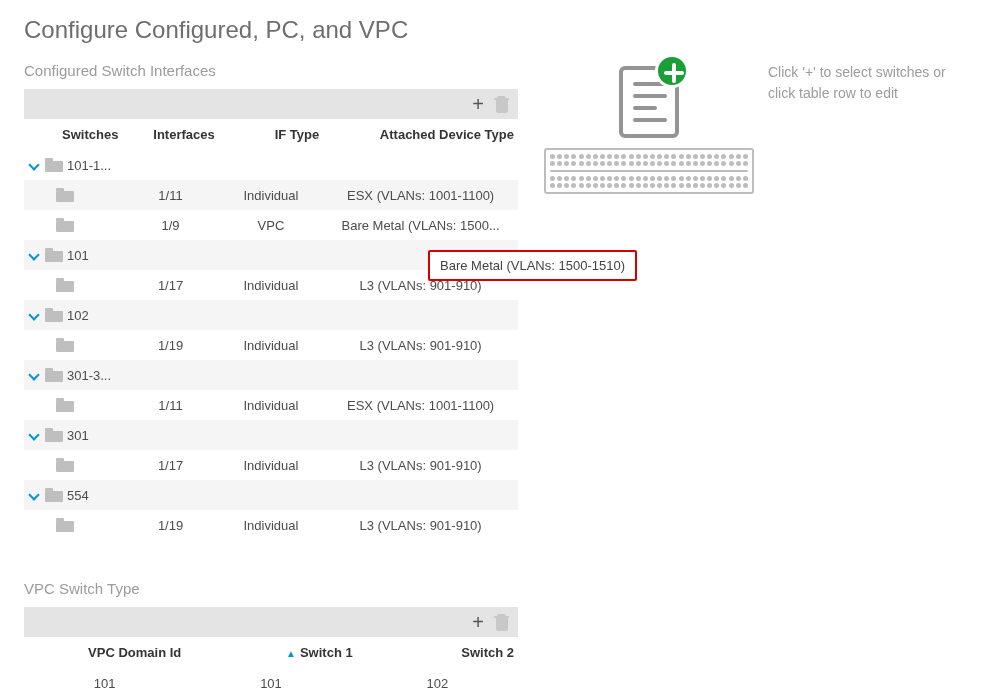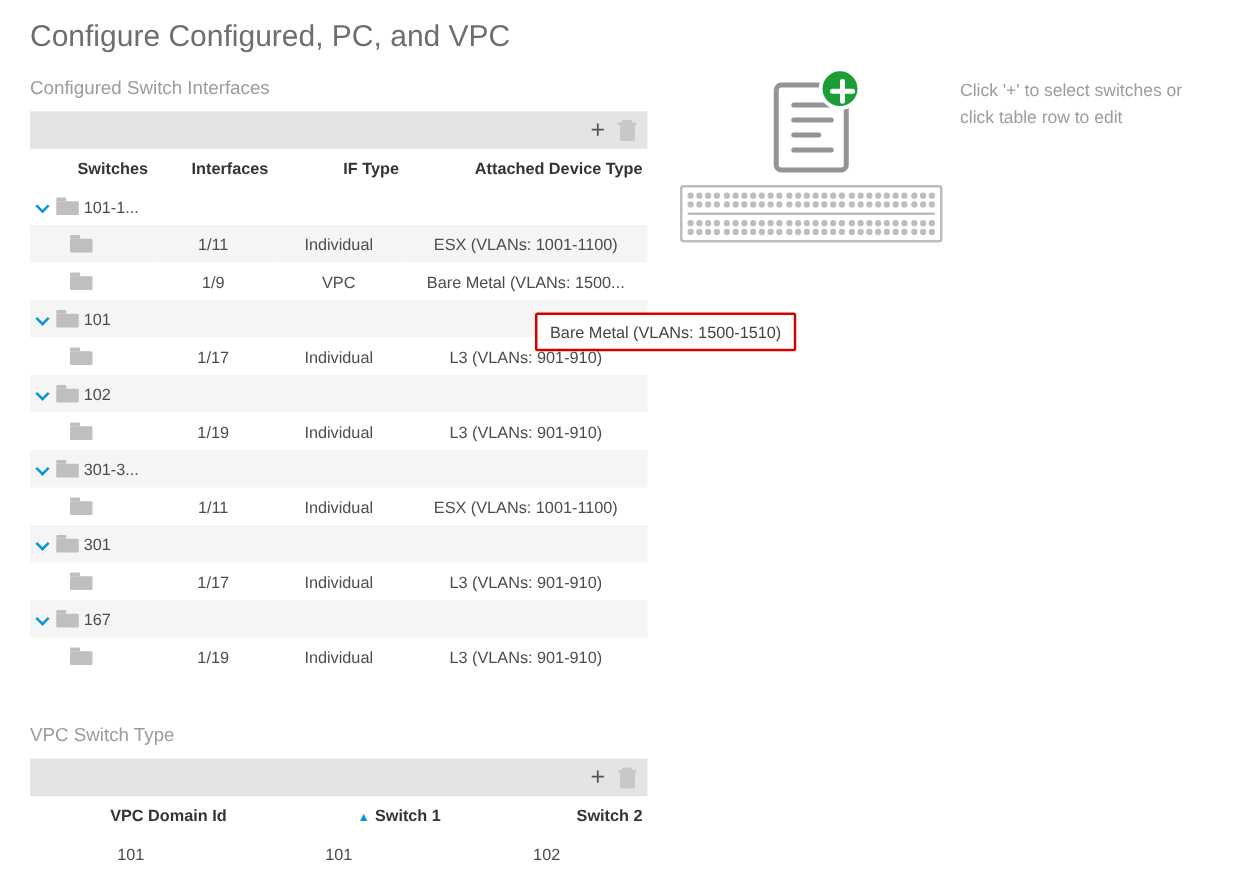--- a/index.html
+++ b/index.html
@@ -310,21 +310,21 @@
                 </td>
                 <td>1/17</td>
                 <td>Individual</td>
                 <td>L3 (VLANs: 901-910)</td>
               </tr>
               <tr class="alt">
                 <td colspan="4">
                   <span class="group-cell">
                     <span class="chev"></span>
                     <span class="folder"></span>
-                    <span>167</span>
+                    <span>554</span>
                   </span>
                 </td>
               </tr>
               <tr>
                 <td>
                   <span class="child-cell">
                     <span class="folder"></span>
                   </span>
                 </td>
                 <td>1/19</td>

